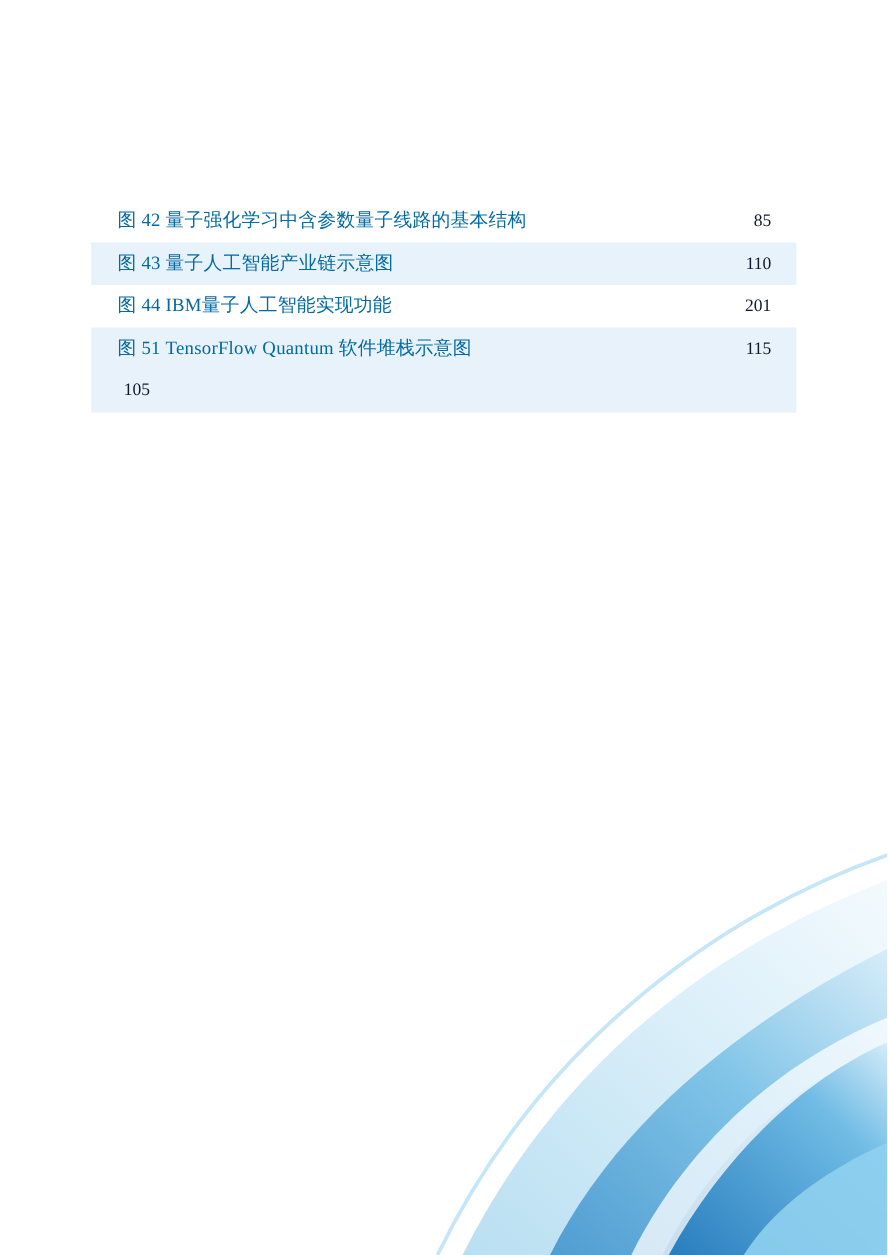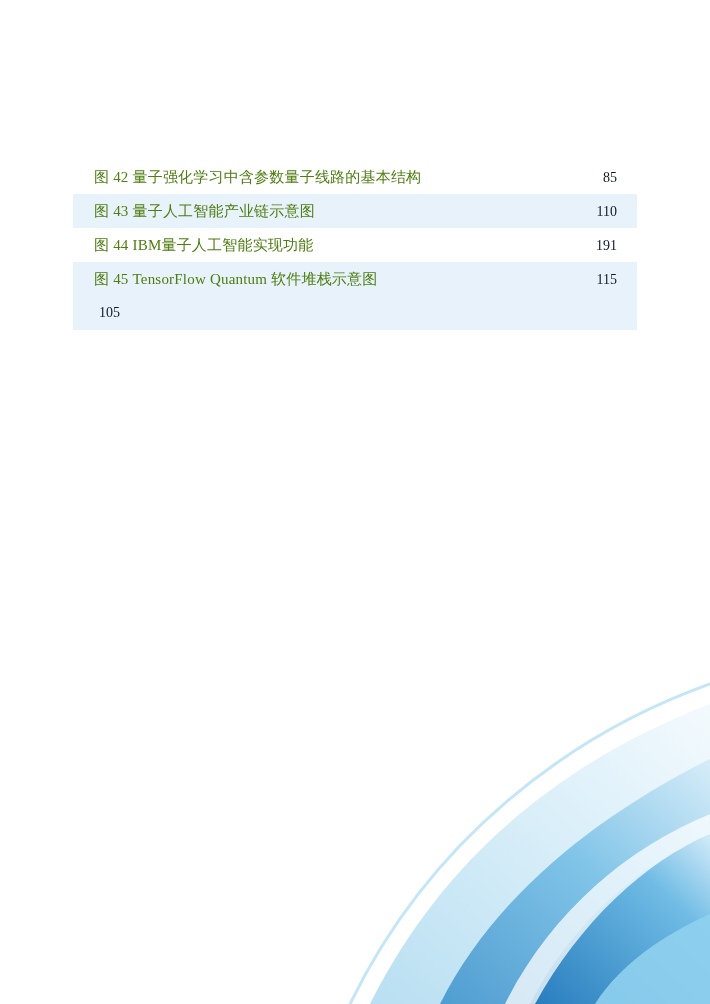--- a/index.html
+++ b/index.html
@@ -38,21 +38,21 @@
     height: 34px;
     padding: 0 18px 0 21px;
     box-sizing: border-box;
   }
   .fig-row.zebra {
     background: #e8f2fa;
   }
 
   .fig-label {
     font-size: 15px;
-    color: #4d7c0f;
+    color: #0369a1;
     letter-spacing: 0.2px;
     white-space: nowrap;
     line-height: 34px;
   }
   .fig-page {
     font-size: 14px;
     color: #0f172a;
     line-height: 34px;
     min-width: 26px;
     text-align: right;
@@ -81,25 +81,25 @@
       <span class="fig-page">85</span>
     </div>
 
     <div class="fig-row zebra">
       <span class="fig-label">图 43 量子人工智能产业链示意图</span>
       <span class="fig-page">110</span>
     </div>
 
     <div class="fig-row">
       <span class="fig-label">图 44 IBM量子人工智能实现功能</span>
-      <span class="fig-page">191</span>
+      <span class="fig-page">201</span>
     </div>
 
     <div class="fig-row zebra">
-      <span class="fig-label">图 45 TensorFlow Quantum 软件堆栈示意图</span>
+      <span class="fig-label">图 51 TensorFlow Quantum 软件堆栈示意图</span>
       <span class="fig-page">115</span>
     </div>
 
 
     <div class="fig-row zebra">
       <span class="fig-page">105</span>
     </div>
 
   </div>
 

